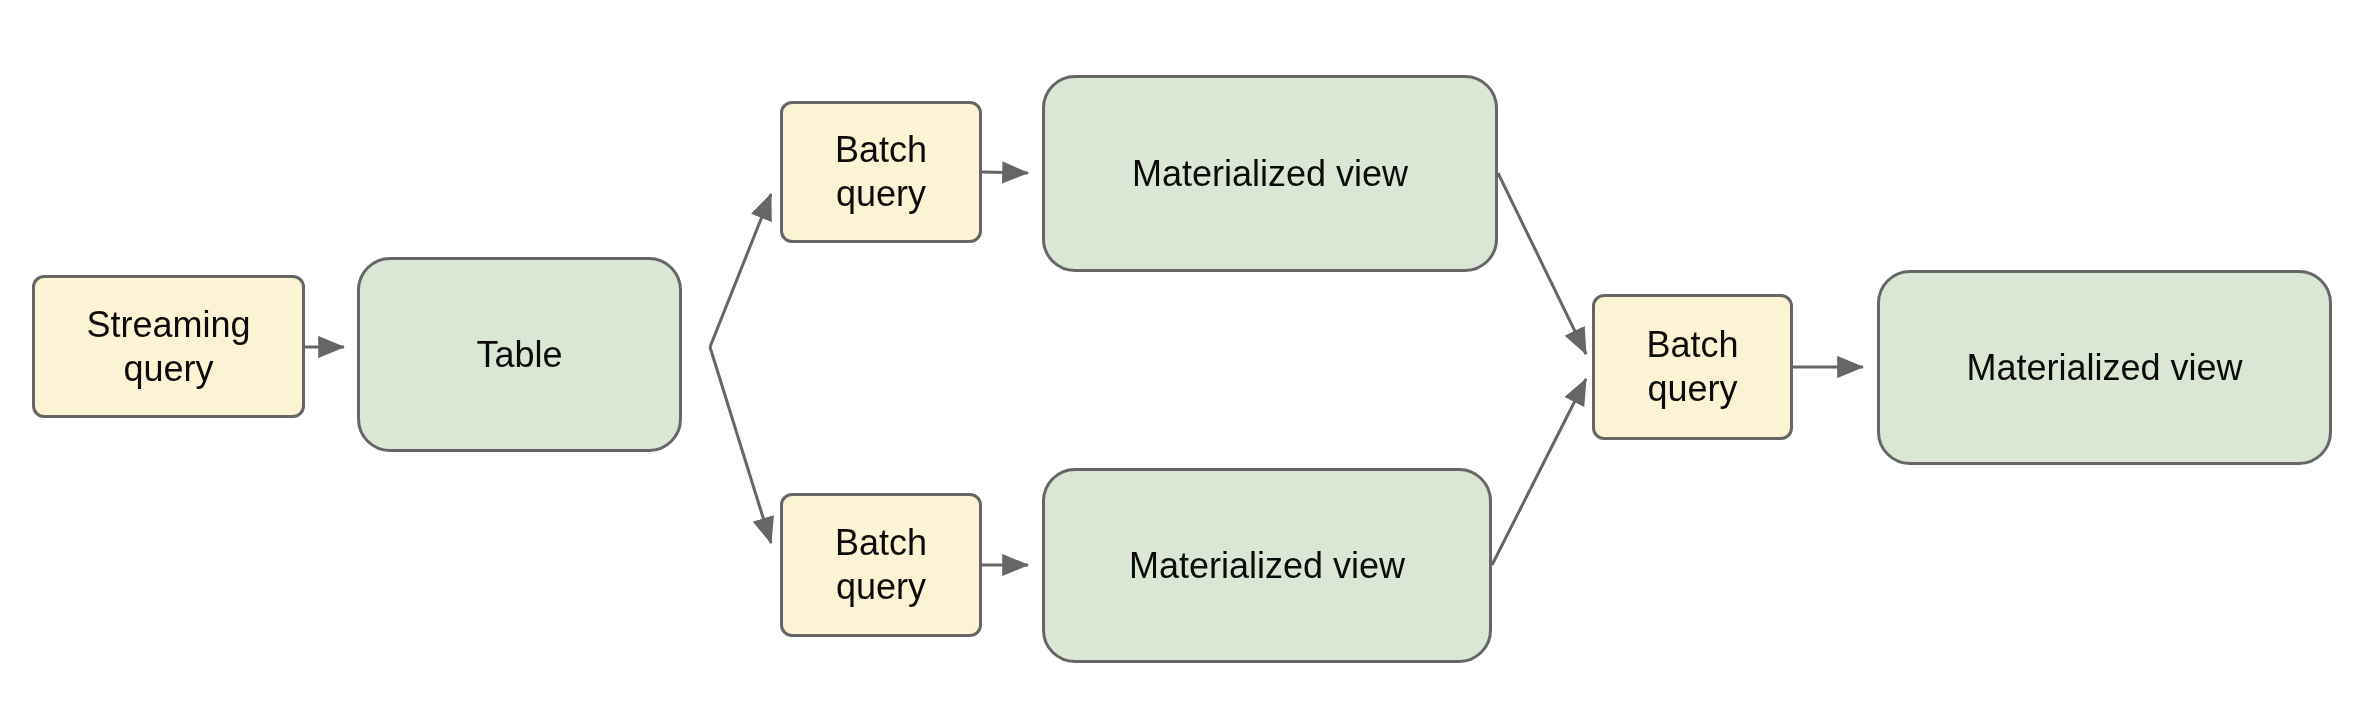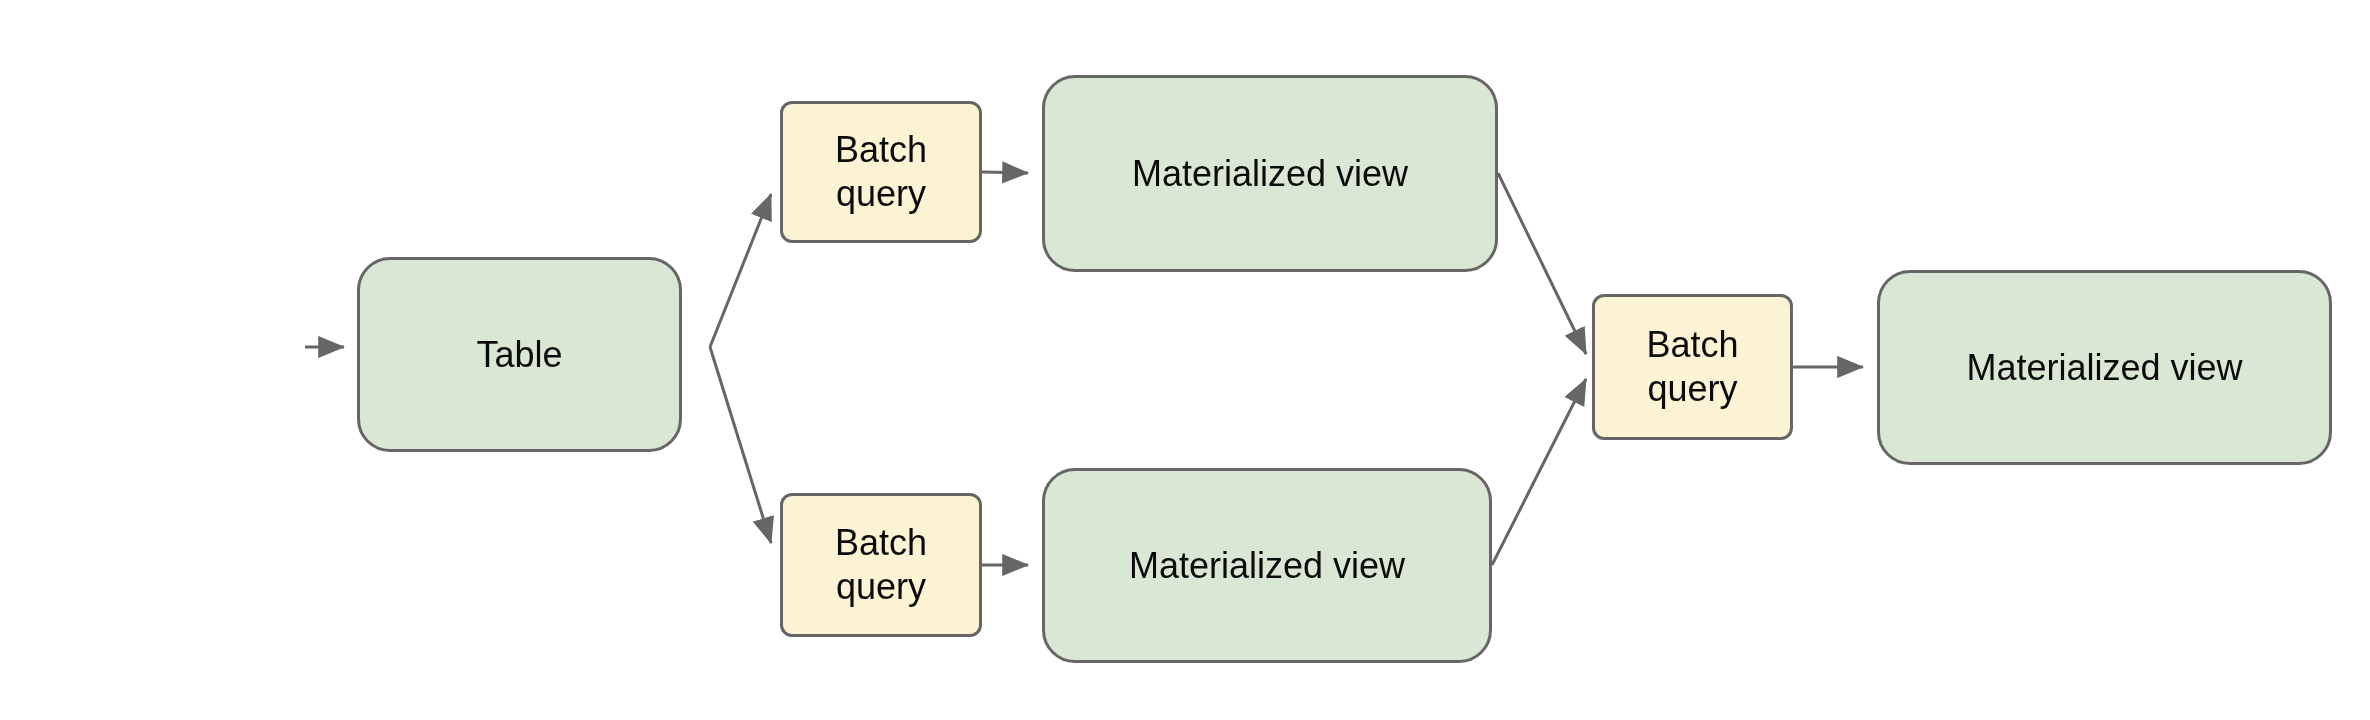--- a/index.html
+++ b/index.html
@@ -73,20 +73,23 @@
       <path d="M710,347 L771,194" marker-end="url(#arrowhead)"></path>
       <path d="M710,347 L771,543" marker-end="url(#arrowhead)"></path>
       <path d="M982,172 L1028,173" marker-end="url(#arrowhead)"></path>
       <path d="M982,565 L1028,565" marker-end="url(#arrowhead)"></path>
       <path d="M1498,173 L1586,354" marker-end="url(#arrowhead)"></path>
       <path d="M1492,565 L1586,379" marker-end="url(#arrowhead)"></path>
       <path d="M1793,367 L1863,367" marker-end="url(#arrowhead)"></path>
     </g>
   </svg>
 
+  <div id="n-streaming" class="node node-query">
+    <span class="label">Streaming query</span>
+  </div>
 
   <div id="n-table" class="node node-view">
     <span class="label">Table</span>
   </div>
 
   <div id="n-batch-top" class="node node-query">
     <span class="label">Batch query</span>
   </div>
 
   <div id="n-mv-top" class="node node-view">

